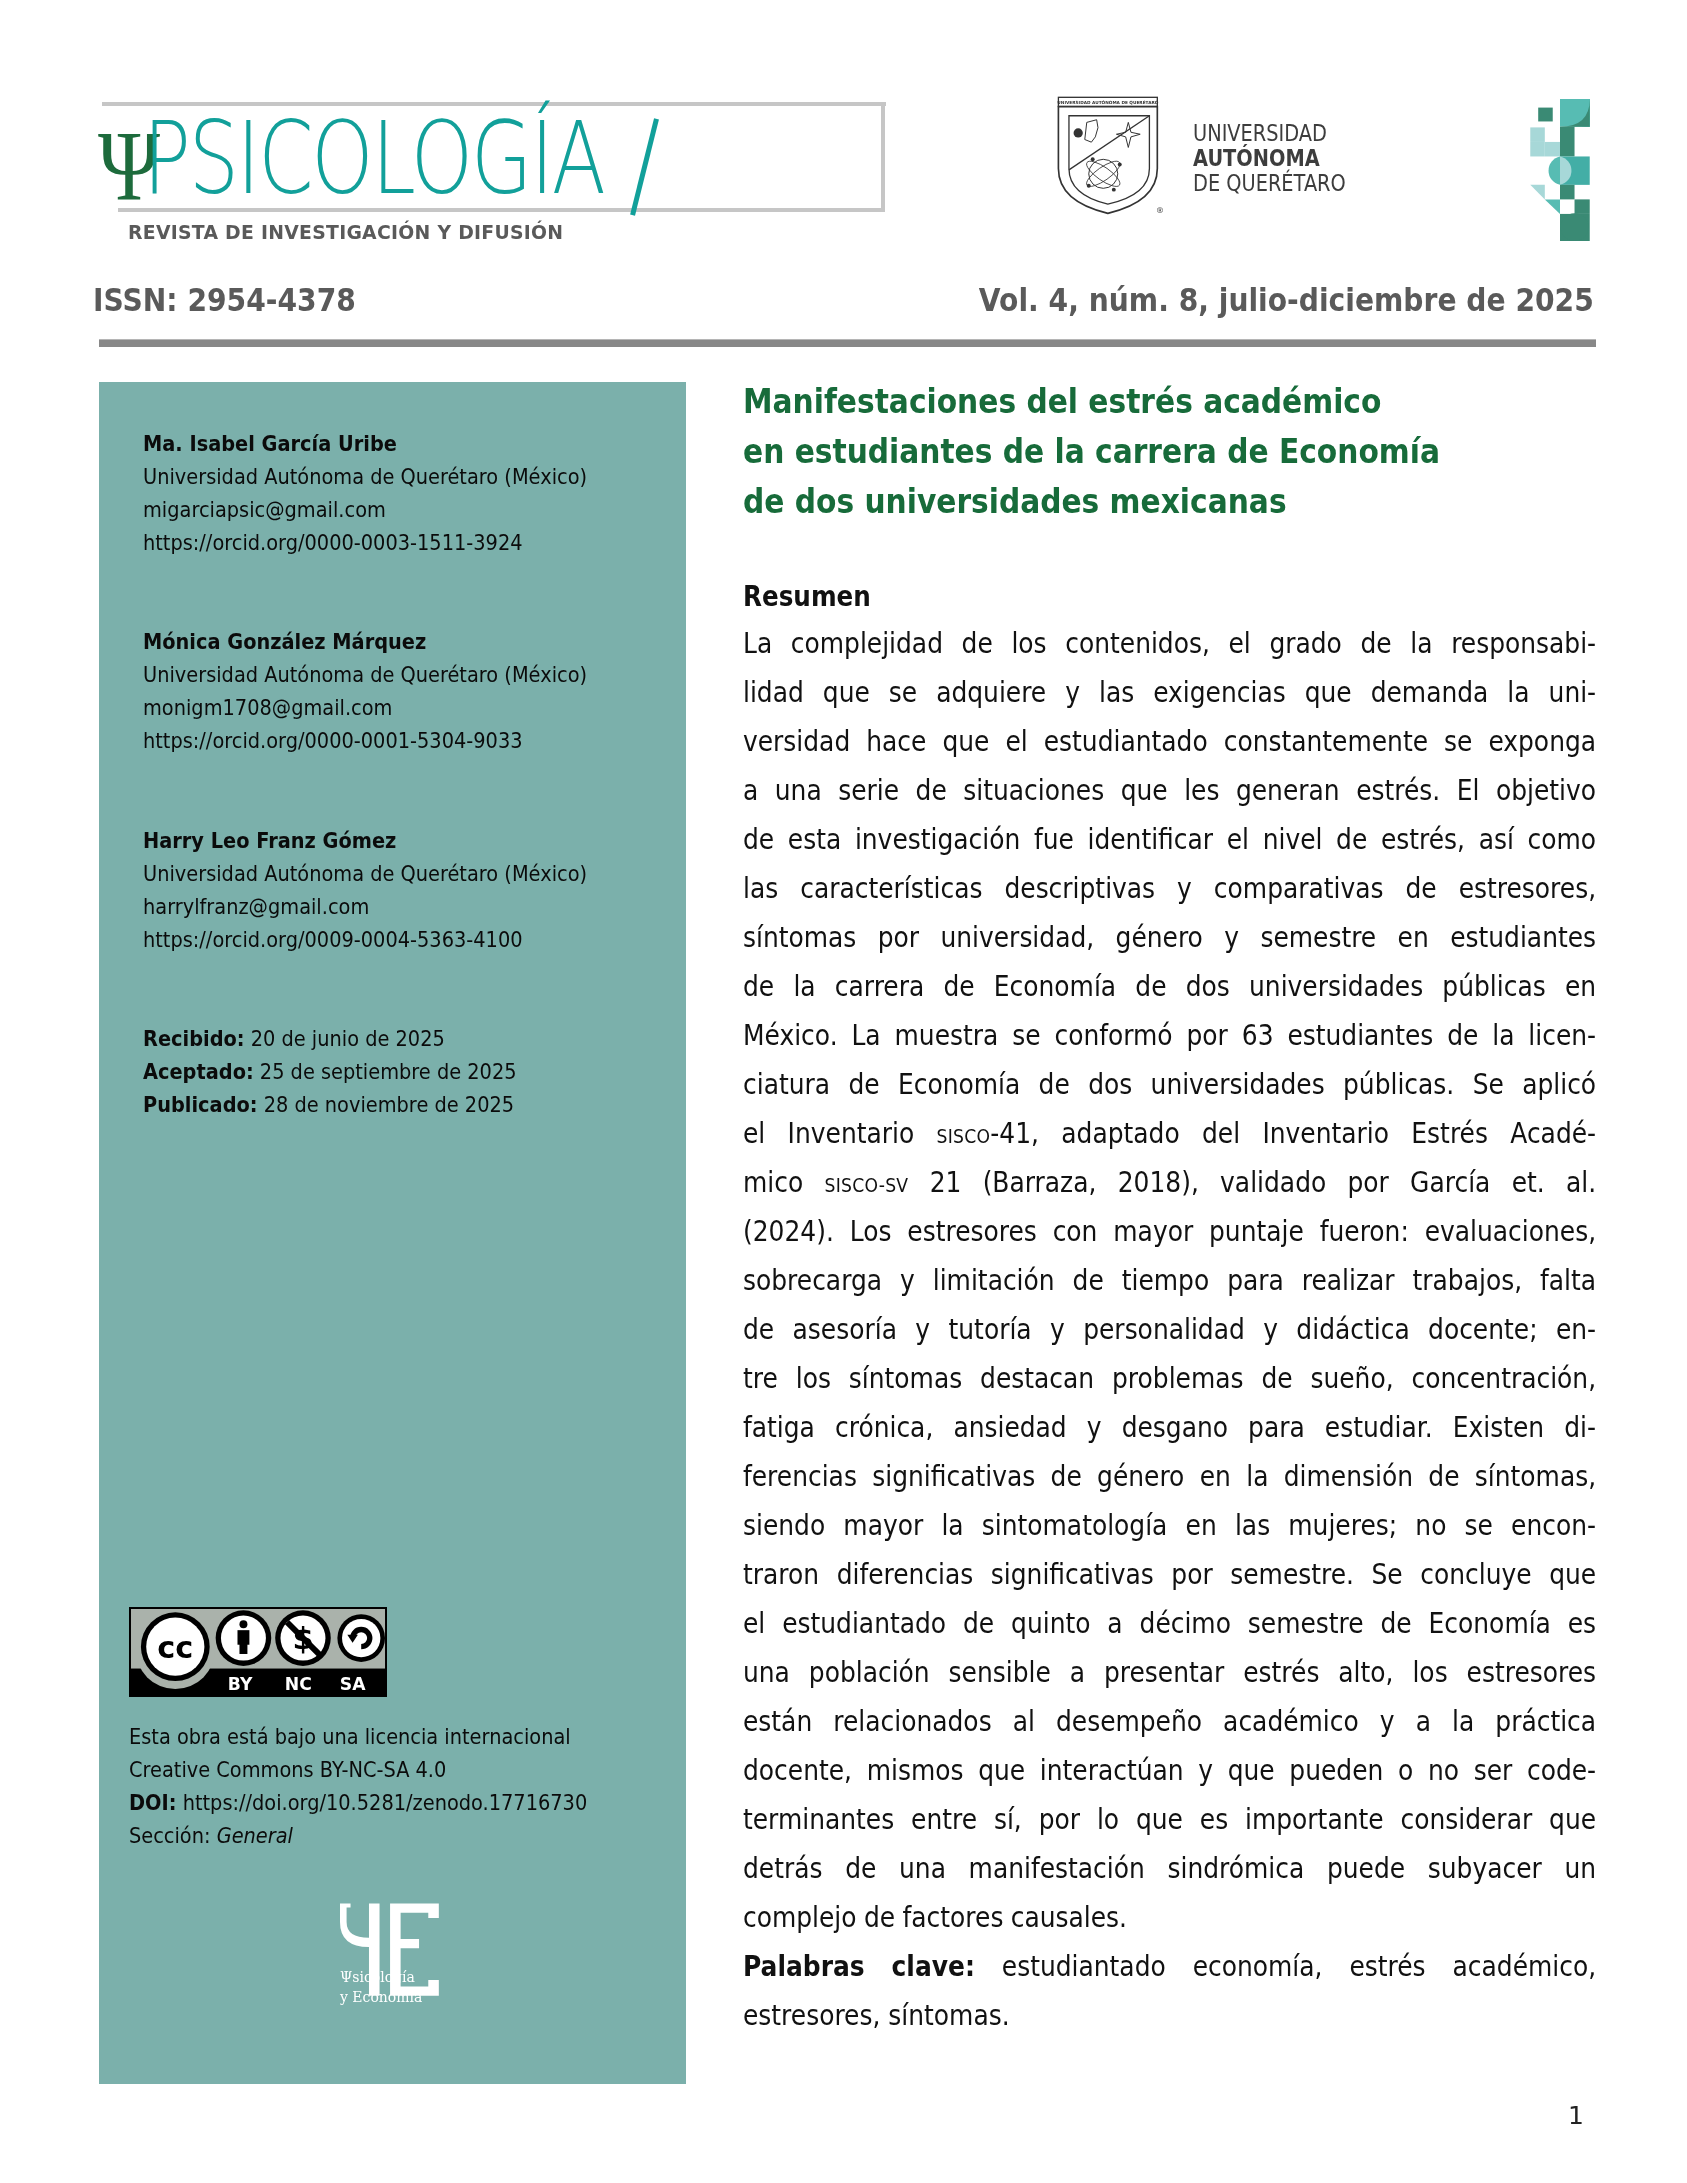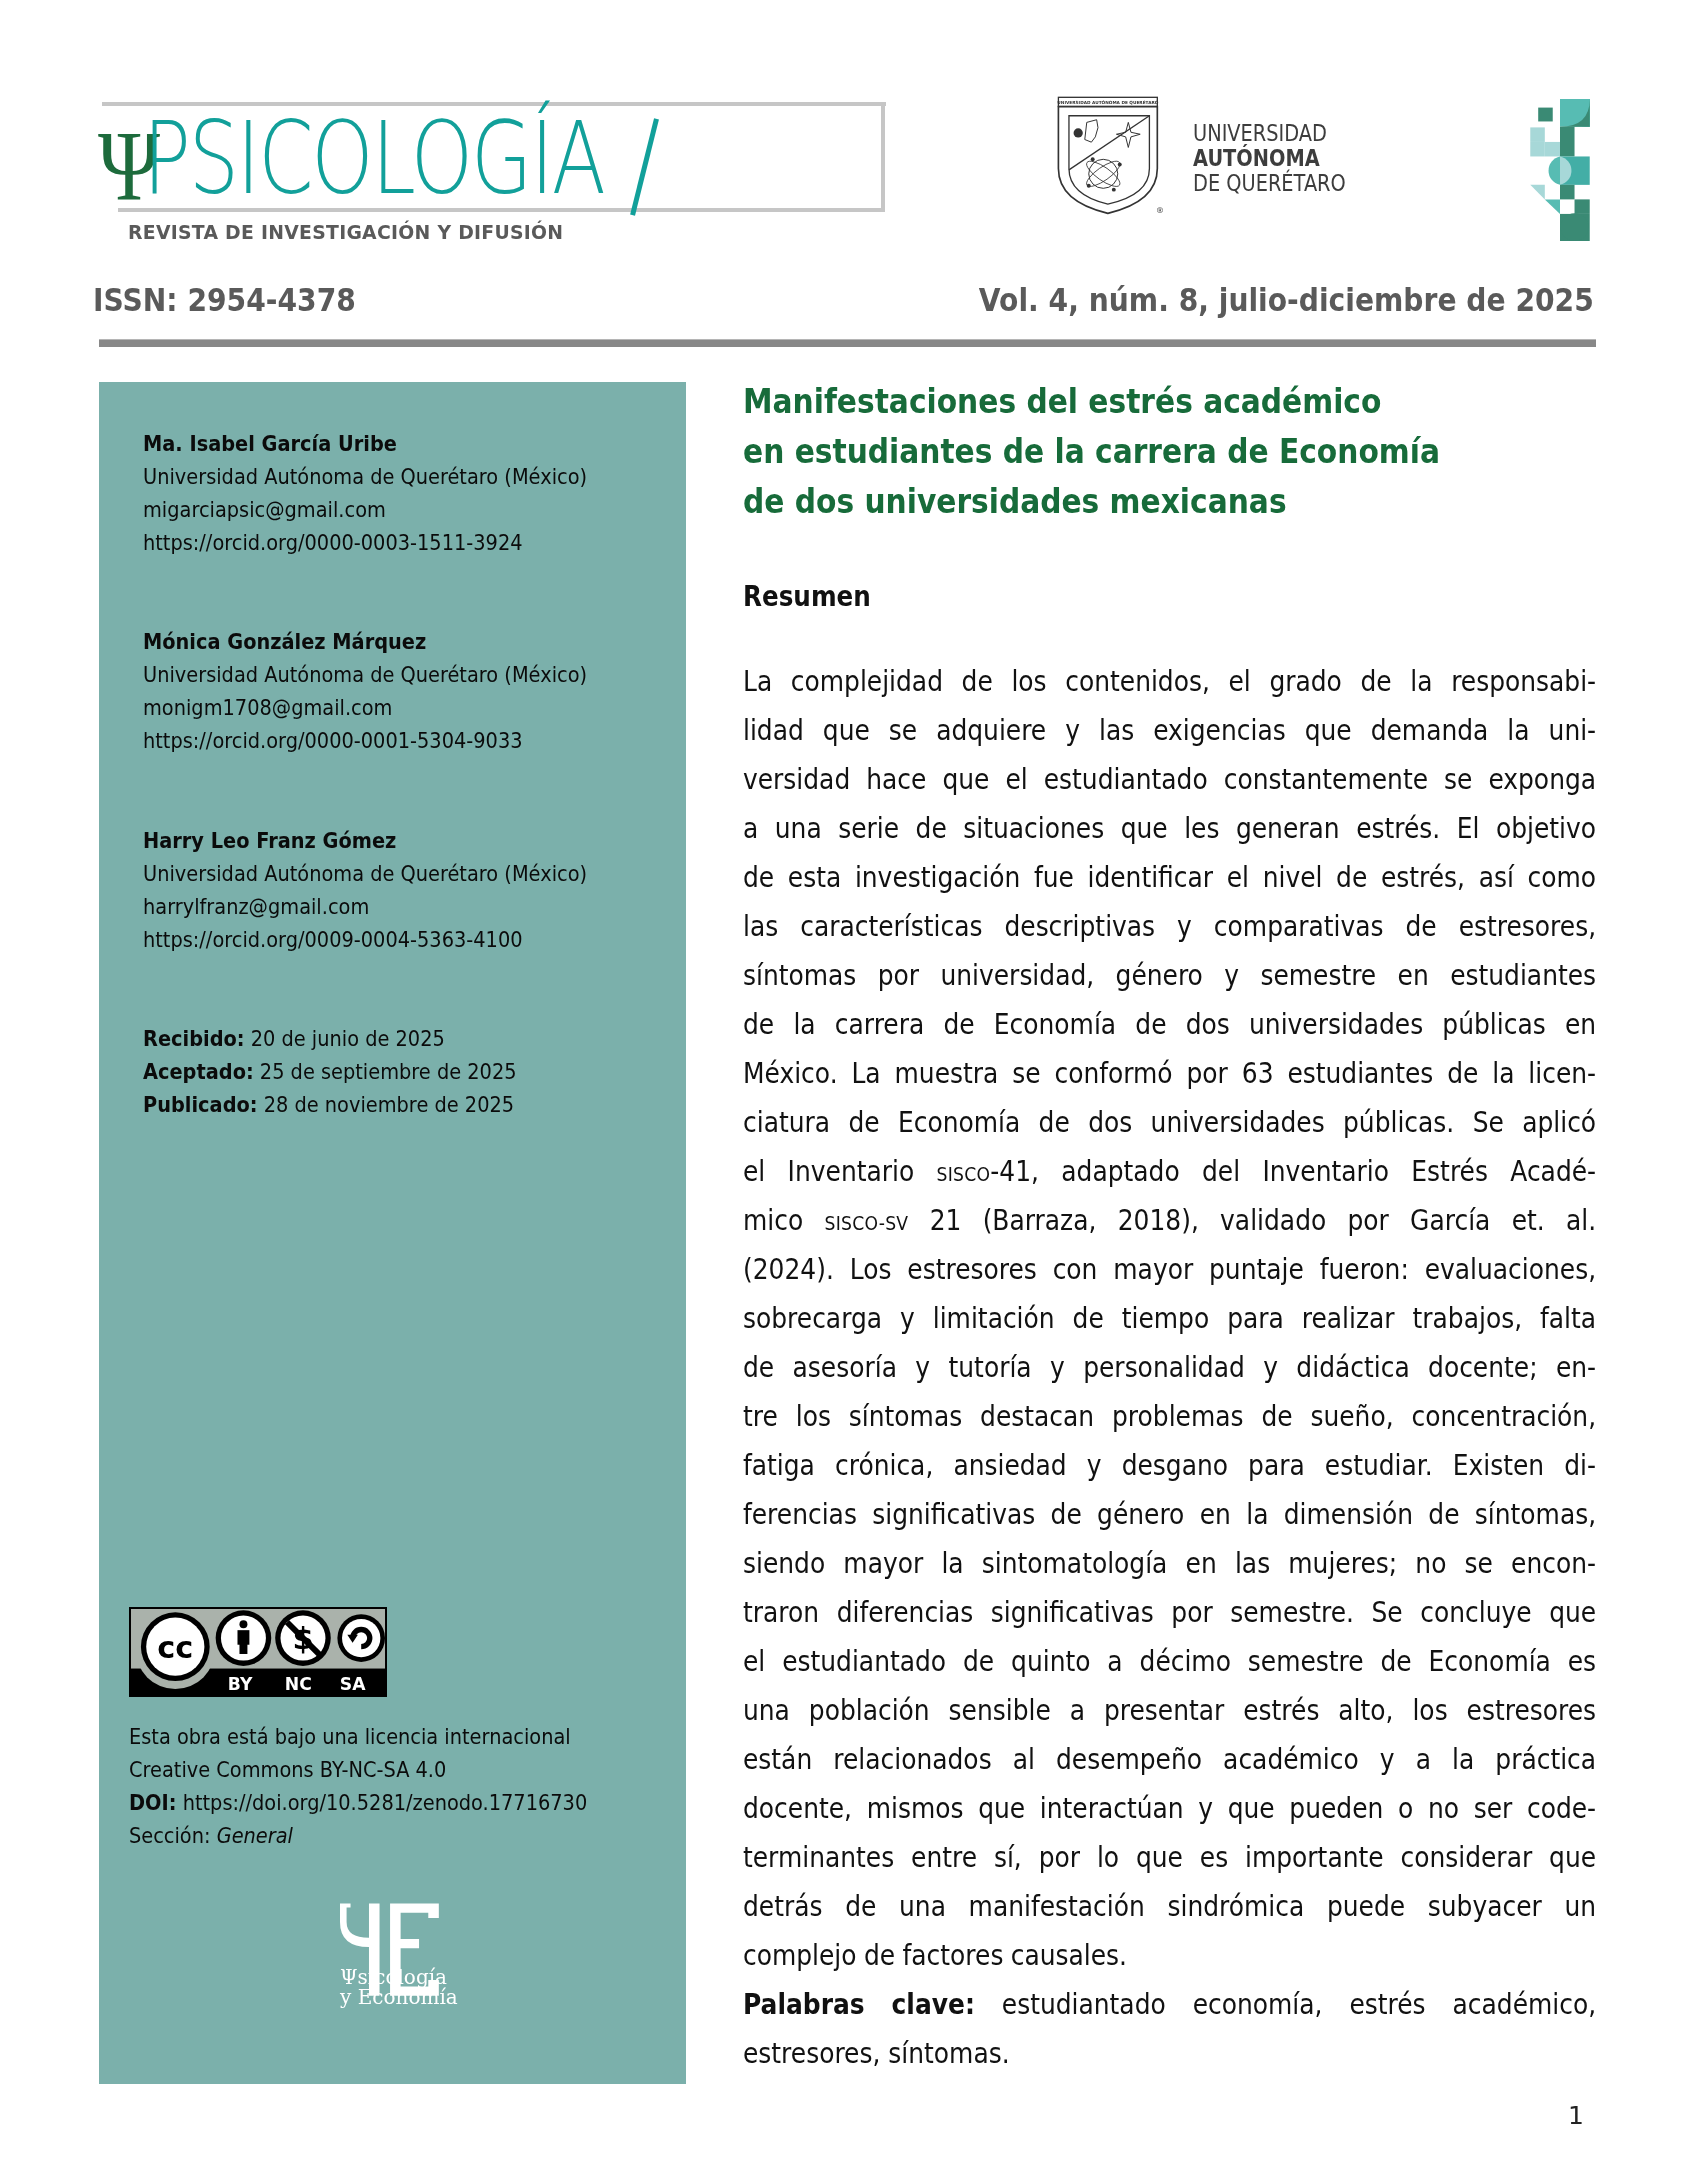--- a/index.html
+++ b/index.html
@@ -59,31 +59,31 @@
 
   #cc-badge { position:absolute; left:30px; top:1225px; width:258px; height:90px; }
   #license { position:absolute; left:30px; top:1338px; font-family:"DejaVu Sans", sans-serif;
              font-size:22px; line-height:33px; color:#0b0b0b; transform:scaleX(0.88);
              transform-origin:left; white-space:nowrap; }
   #license b { font-weight:bold; }
   #license i { font-style:italic; }
 
   #pe-logo { position:absolute; left:241px; top:1508px; width:112px; height:139px; }
   #pe-caption { position:absolute; left:241px; top:1585px; width:132px; color:#fff;
-                font-family:"DejaVu Serif", serif; font-size:20px; line-height:20px; }
+                font-family:"DejaVu Serif", serif; font-size:14px; line-height:20px; }
   #pe-caption .l2 { padding-left:0; }
 
   
   #title { left:743px; top:377px; width:860px; font-family:"DejaVu Sans", sans-serif;
            font-weight:bold; font-size:33px; line-height:50px; color:#176b3a;
            transform:scaleX(0.90); transform-origin:left; }
   #title div { white-space:nowrap; }
   #resumen-heading { left:743px; top:579px; font-family:"DejaVu Sans", sans-serif; font-weight:bold;
                      font-size:29px; color:#111; transform:scaleX(0.85); transform-origin:left; }
-  #abstract { left:743px; top:619px; width:853px;margin-top:38px; }
+  #abstract { left:743px; top:619px; width:853px; }
   .line { height:49px; line-height:49px; font-family:"DejaVu Sans", sans-serif; font-size:29px;
           color:#111; white-space:nowrap; display:flex; justify-content:space-between; }
   .line.last { justify-content:flex-start; gap:8.6px; }
   .line .w { display:inline-block; }
   .sc { font-size:20px; letter-spacing:0.3px; }
   .kw-label { font-weight:bold; }
 
   #page-number { left:1568px; top:2101px; font-family:"DejaVu Sans", sans-serif; font-size:25px; color:#222; }
 </style>
 </head>

